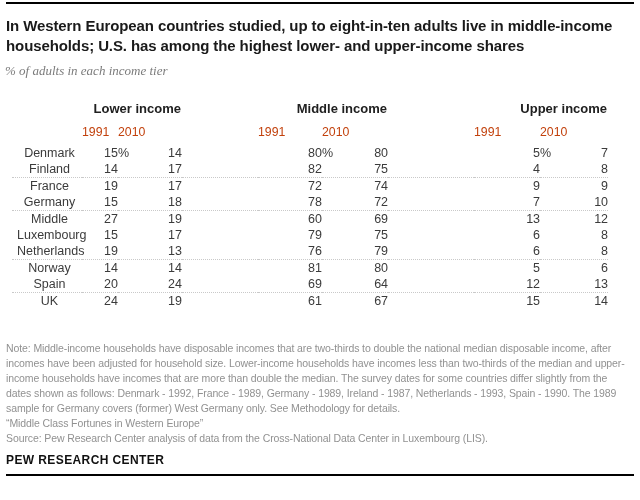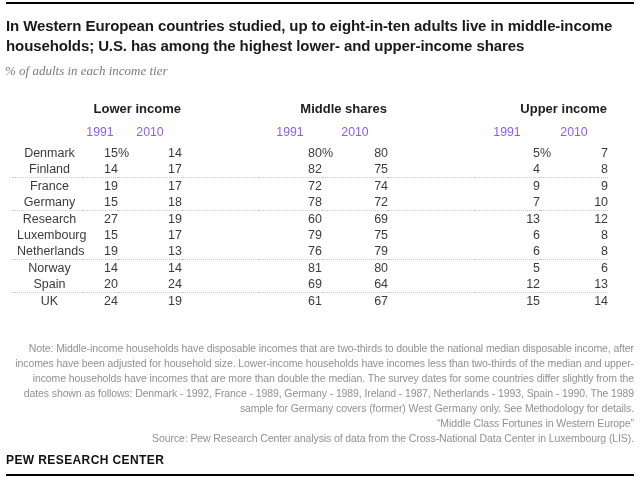--- a/index.html
+++ b/index.html
@@ -34,42 +34,41 @@
   col.c-m2010 { width: 66px; }
   col.c-gapB { width: 86px; }
   col.c-u1991 { width: 66px; }
   col.c-u2010 { width: 68px; }
   th, td { margin: 0; white-space: nowrap; }
   th.group {
     font-size: 13px; font-weight: bold; color: #202020;
     text-align: right; padding: 0 1px 4px 0;
   }
   th.year {
-    font-size: 12.3px; font-weight: normal; color: #8b5cf6;
-    text-align: center; padding: 5px 0 6px 0;
+    font-size: 12.3px; font-weight: normal; color: #c2410c;
+    text-align: left; padding: 5px 0 6px 0;
   }
   tbody th.country {
     font-size: 12.5px; font-weight: normal; color: #3b3b3b;
     text-align: center; padding: 2px 0 2px 5px; line-height: 12px;
   }
   tbody td.val {
     font-size: 12.5px; color: #3b3b3b; text-align: right;
     padding: 2px 0; line-height: 12px;
   }
   .pct {
     display: inline-block; width: 0; overflow: visible; white-space: pre;
   }
   tr.sep th, tr.sep td { border-bottom: 1px dotted #c9c9c9; }
   tr.spacer td { height: 8px; padding: 0; border: none; }
   tr.us th.country, tr.us td.val { font-weight: bold; color: #111111; }
   .notes { margin: 24px 8px 0 6px; width: 628px; }
   .note-line {
     font-size: 10.5px; line-height: 15px; color: #919191;
     letter-spacing: -0.1px;
-    text-align: right;
   }
   .brand {
     margin: 7px 0 0 6px; font-size: 12px; font-weight: bold;
     letter-spacing: 0.4px; color: #111111;
   }
   .bottombar {
     margin: 7px 6px 0 6px; height: 2px; background: #000000;
   }
 </style>
 </head>
@@ -90,21 +89,21 @@
       <col class="c-m2010">
       <col class="c-gapB">
       <col class="c-u1991">
       <col class="c-u2010">
   </colgroup>
   <thead>
     <tr>
       <th></th>
       <th class="group" colspan="2">Lower income</th>
       <th></th>
-      <th class="group" colspan="2">Middle shares</th>
+      <th class="group" colspan="2">Middle income</th>
       <th></th>
       <th class="group" colspan="2">Upper income</th>
     </tr>
     <tr>
       <th></th>
       <th class="year">1991</th>
       <th class="year">2010</th>
       <th></th>
       <th class="year">1991</th>
       <th class="year">2010</th>
@@ -152,21 +151,21 @@
       <td class="val">15</td>
       <td class="val">18</td>
       <td></td>
       <td class="val">78</td>
       <td class="val">72</td>
       <td></td>
       <td class="val">7</td>
       <td class="val">10</td>
     </tr>
     <tr>
-      <th class="country">Research</th>
+      <th class="country">Middle</th>
       <td class="val">27</td>
       <td class="val">19</td>
       <td></td>
       <td class="val">60</td>
       <td class="val">69</td>
       <td></td>
       <td class="val">13</td>
       <td class="val">12</td>
     </tr>
     <tr>

